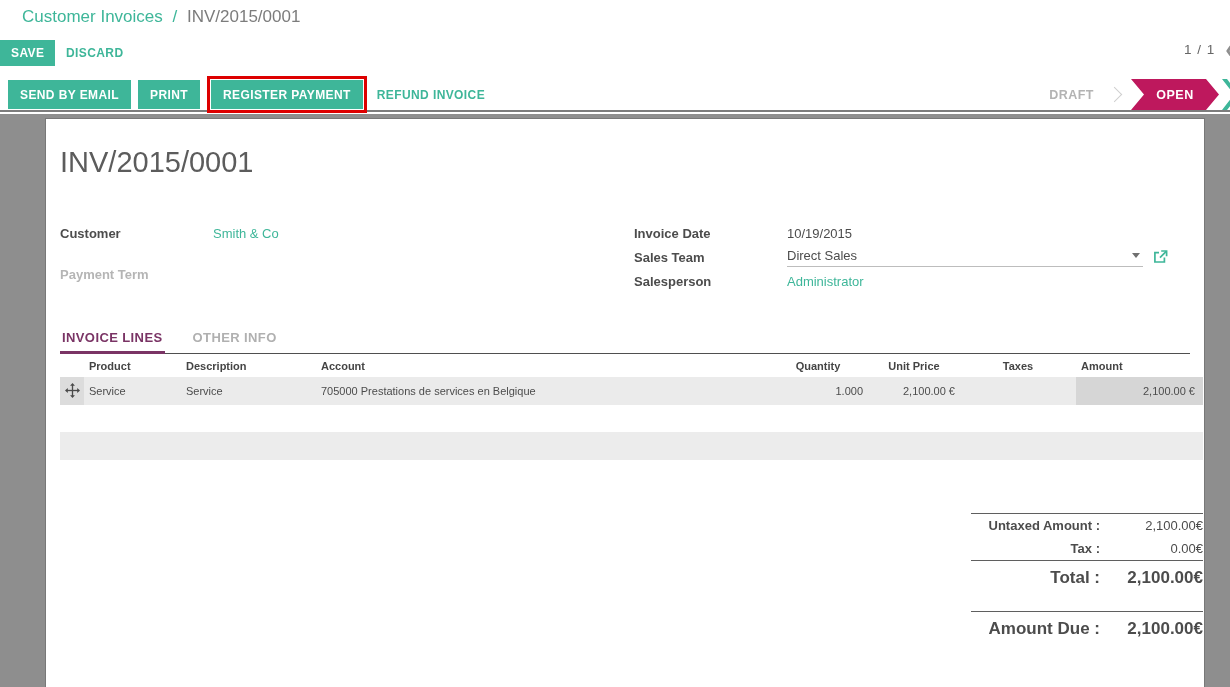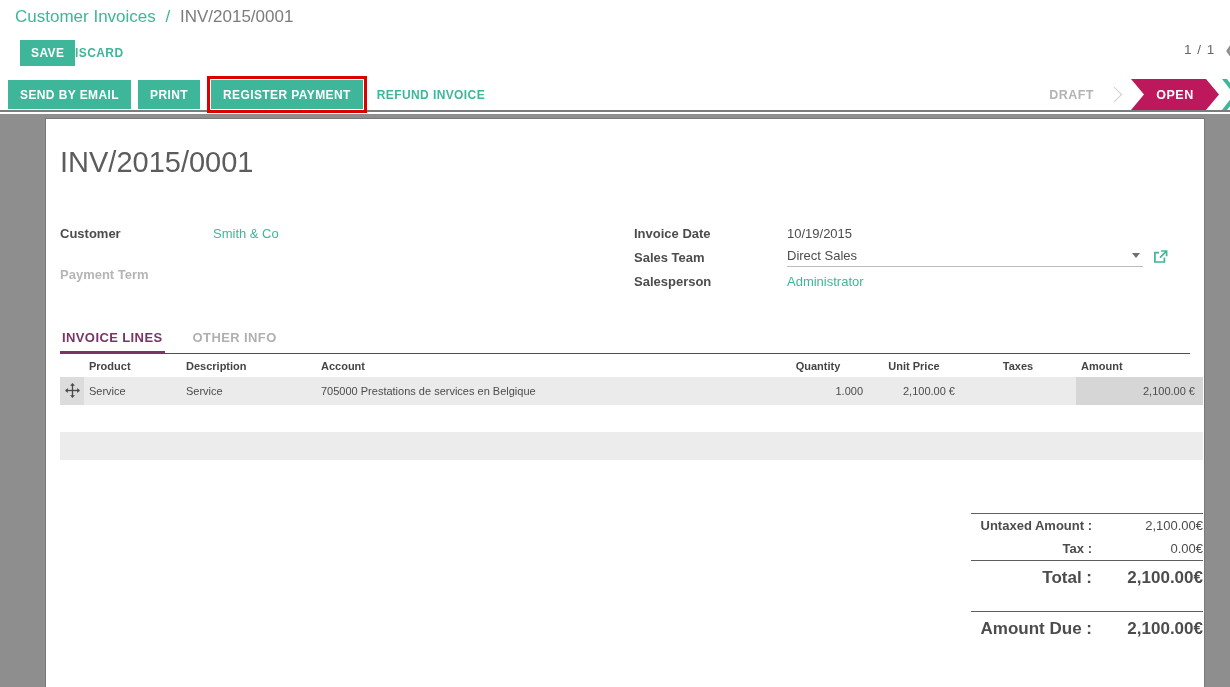--- a/index.html
+++ b/index.html
@@ -5,27 +5,27 @@
   * { box-sizing: border-box; margin: 0; padding: 0; }
   html,body { width:1230px; height:687px; }
   body {
     position: relative;
     font-family: "Liberation Sans", sans-serif;
     background: #ffffff;
     color: #4c4c4c;
     overflow: hidden;
   }
   
-  .breadcrumb { position:absolute; top:7px; left:15px; font-size:17px; white-space:nowrap; }
+  .breadcrumb { position:absolute; top:7px; left:22px; font-size:17px; white-space:nowrap; }
   .bc-parent { color:#3eb699; cursor:pointer; }
   .bc-sep    { color:#3eb699; margin:0 5px; }
   .bc-current{ color:#7c7c7c; }
 
   .save-btn {
-    position:absolute; top:40px; left:20px;
+    position:absolute; top:40px; left:0;
     background:#3eb699; color:#fff; border:none;
     font-family:inherit; font-size:12px; font-weight:bold; letter-spacing:.4px;
     padding:6px 11px; cursor:pointer;
   }
   .discard-btn {
     position:absolute; top:46px; left:66px;
     background:none; border:none; color:#3eb699;
     font-family:inherit; font-size:12px; font-weight:bold; letter-spacing:.4px; cursor:pointer;
   }
   .pager { position:absolute; top:41px; right:-4px; display:flex; align-items:center; }
@@ -106,21 +106,21 @@
   tr.line td { background:#ebebeb; }
   tr.line td.handle { background:#dcdcdc; text-align:center; padding:0; cursor:move; }
   td.num { text-align:right; }
   tr.line td.amountcell { background:#d6d6d6; text-align:right; padding-right:8px; }
 
   .empty-band { height:28px; background:#ececec; margin:27px 1px 0 14px; }
 
   
   .totals { width:232px; margin:53px 1px 0 auto; font-size:13px; }
   .t-sep { border-top:1px solid #5f5f5f; }
-  .t-row { display:flex; align-items:center; padding:4px 0;gap:8px; }
+  .t-row { display:flex; align-items:center; padding:4px 0; }
   .t-label { flex:1; text-align:right; font-weight:bold; color:#4c4c4c; }
   .t-value { width:103px; text-align:right; color:#4c4c4c; }
   .t-row.big { font-size:17px; padding:7px 0 9px; }
   .t-row.big .t-value { font-weight:bold; }
   .t-gap { height:14px; }
 </style>
 </head>
 <body>
 
 <div class="breadcrumb">

